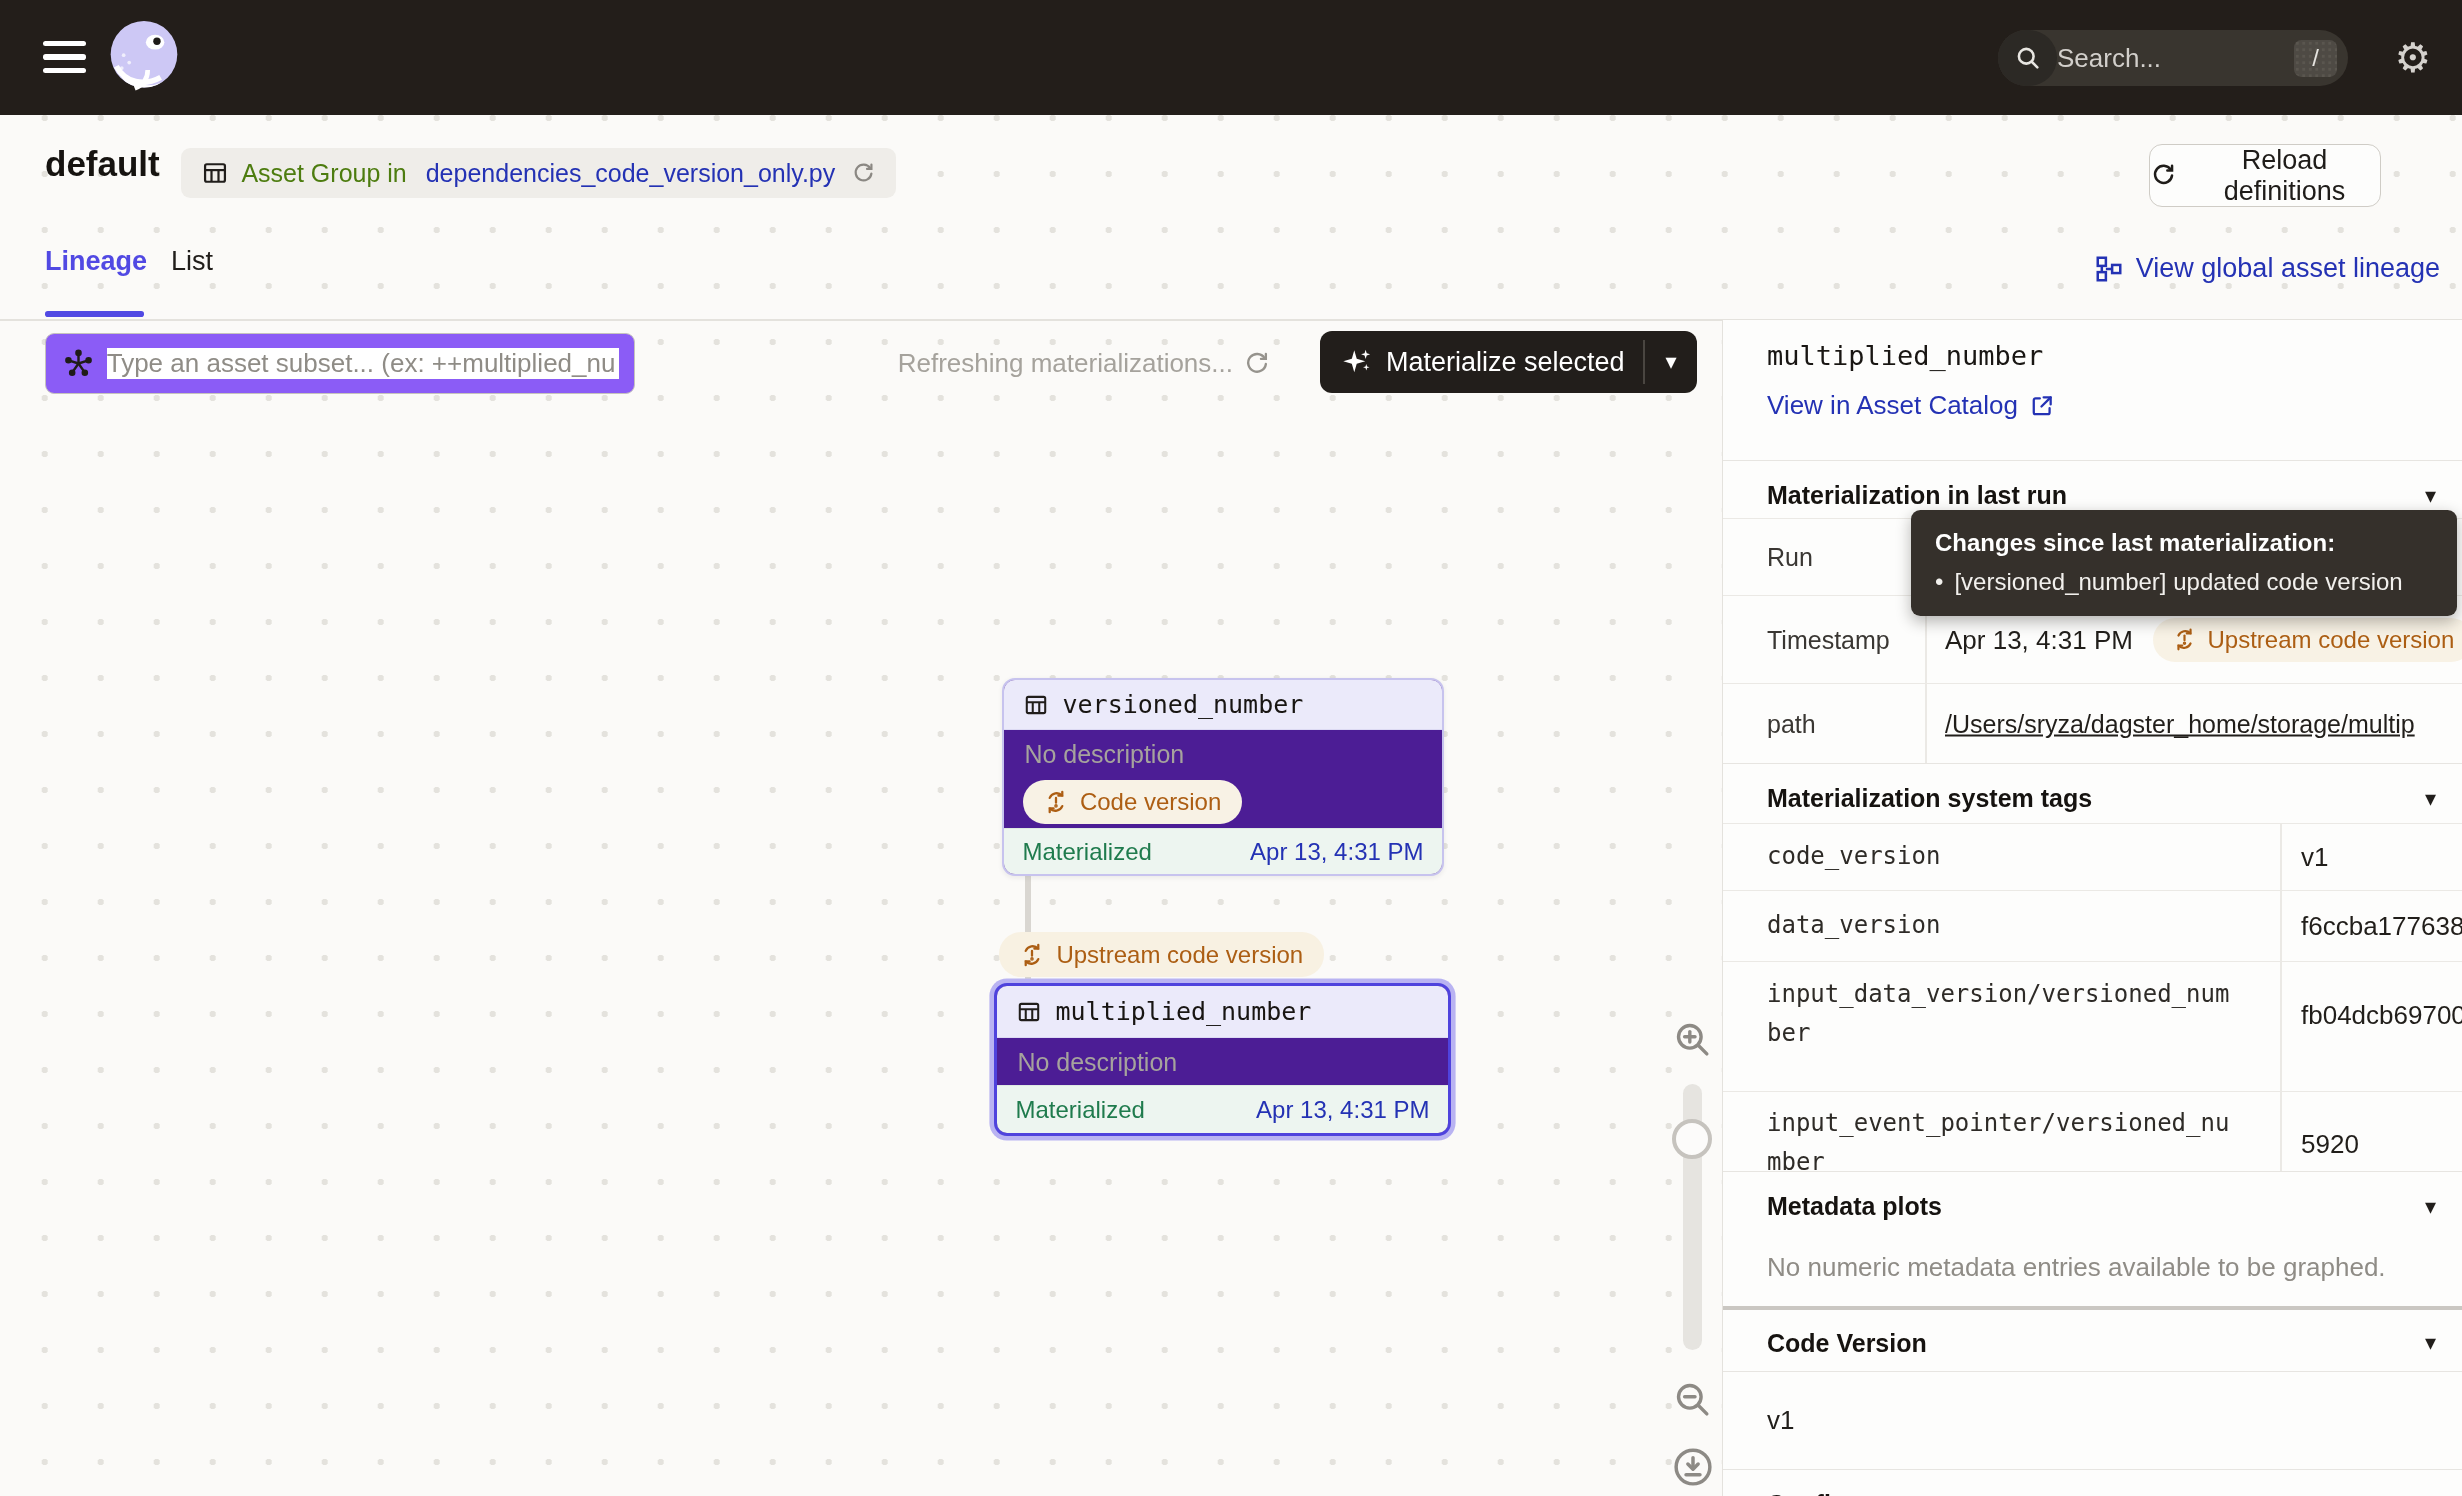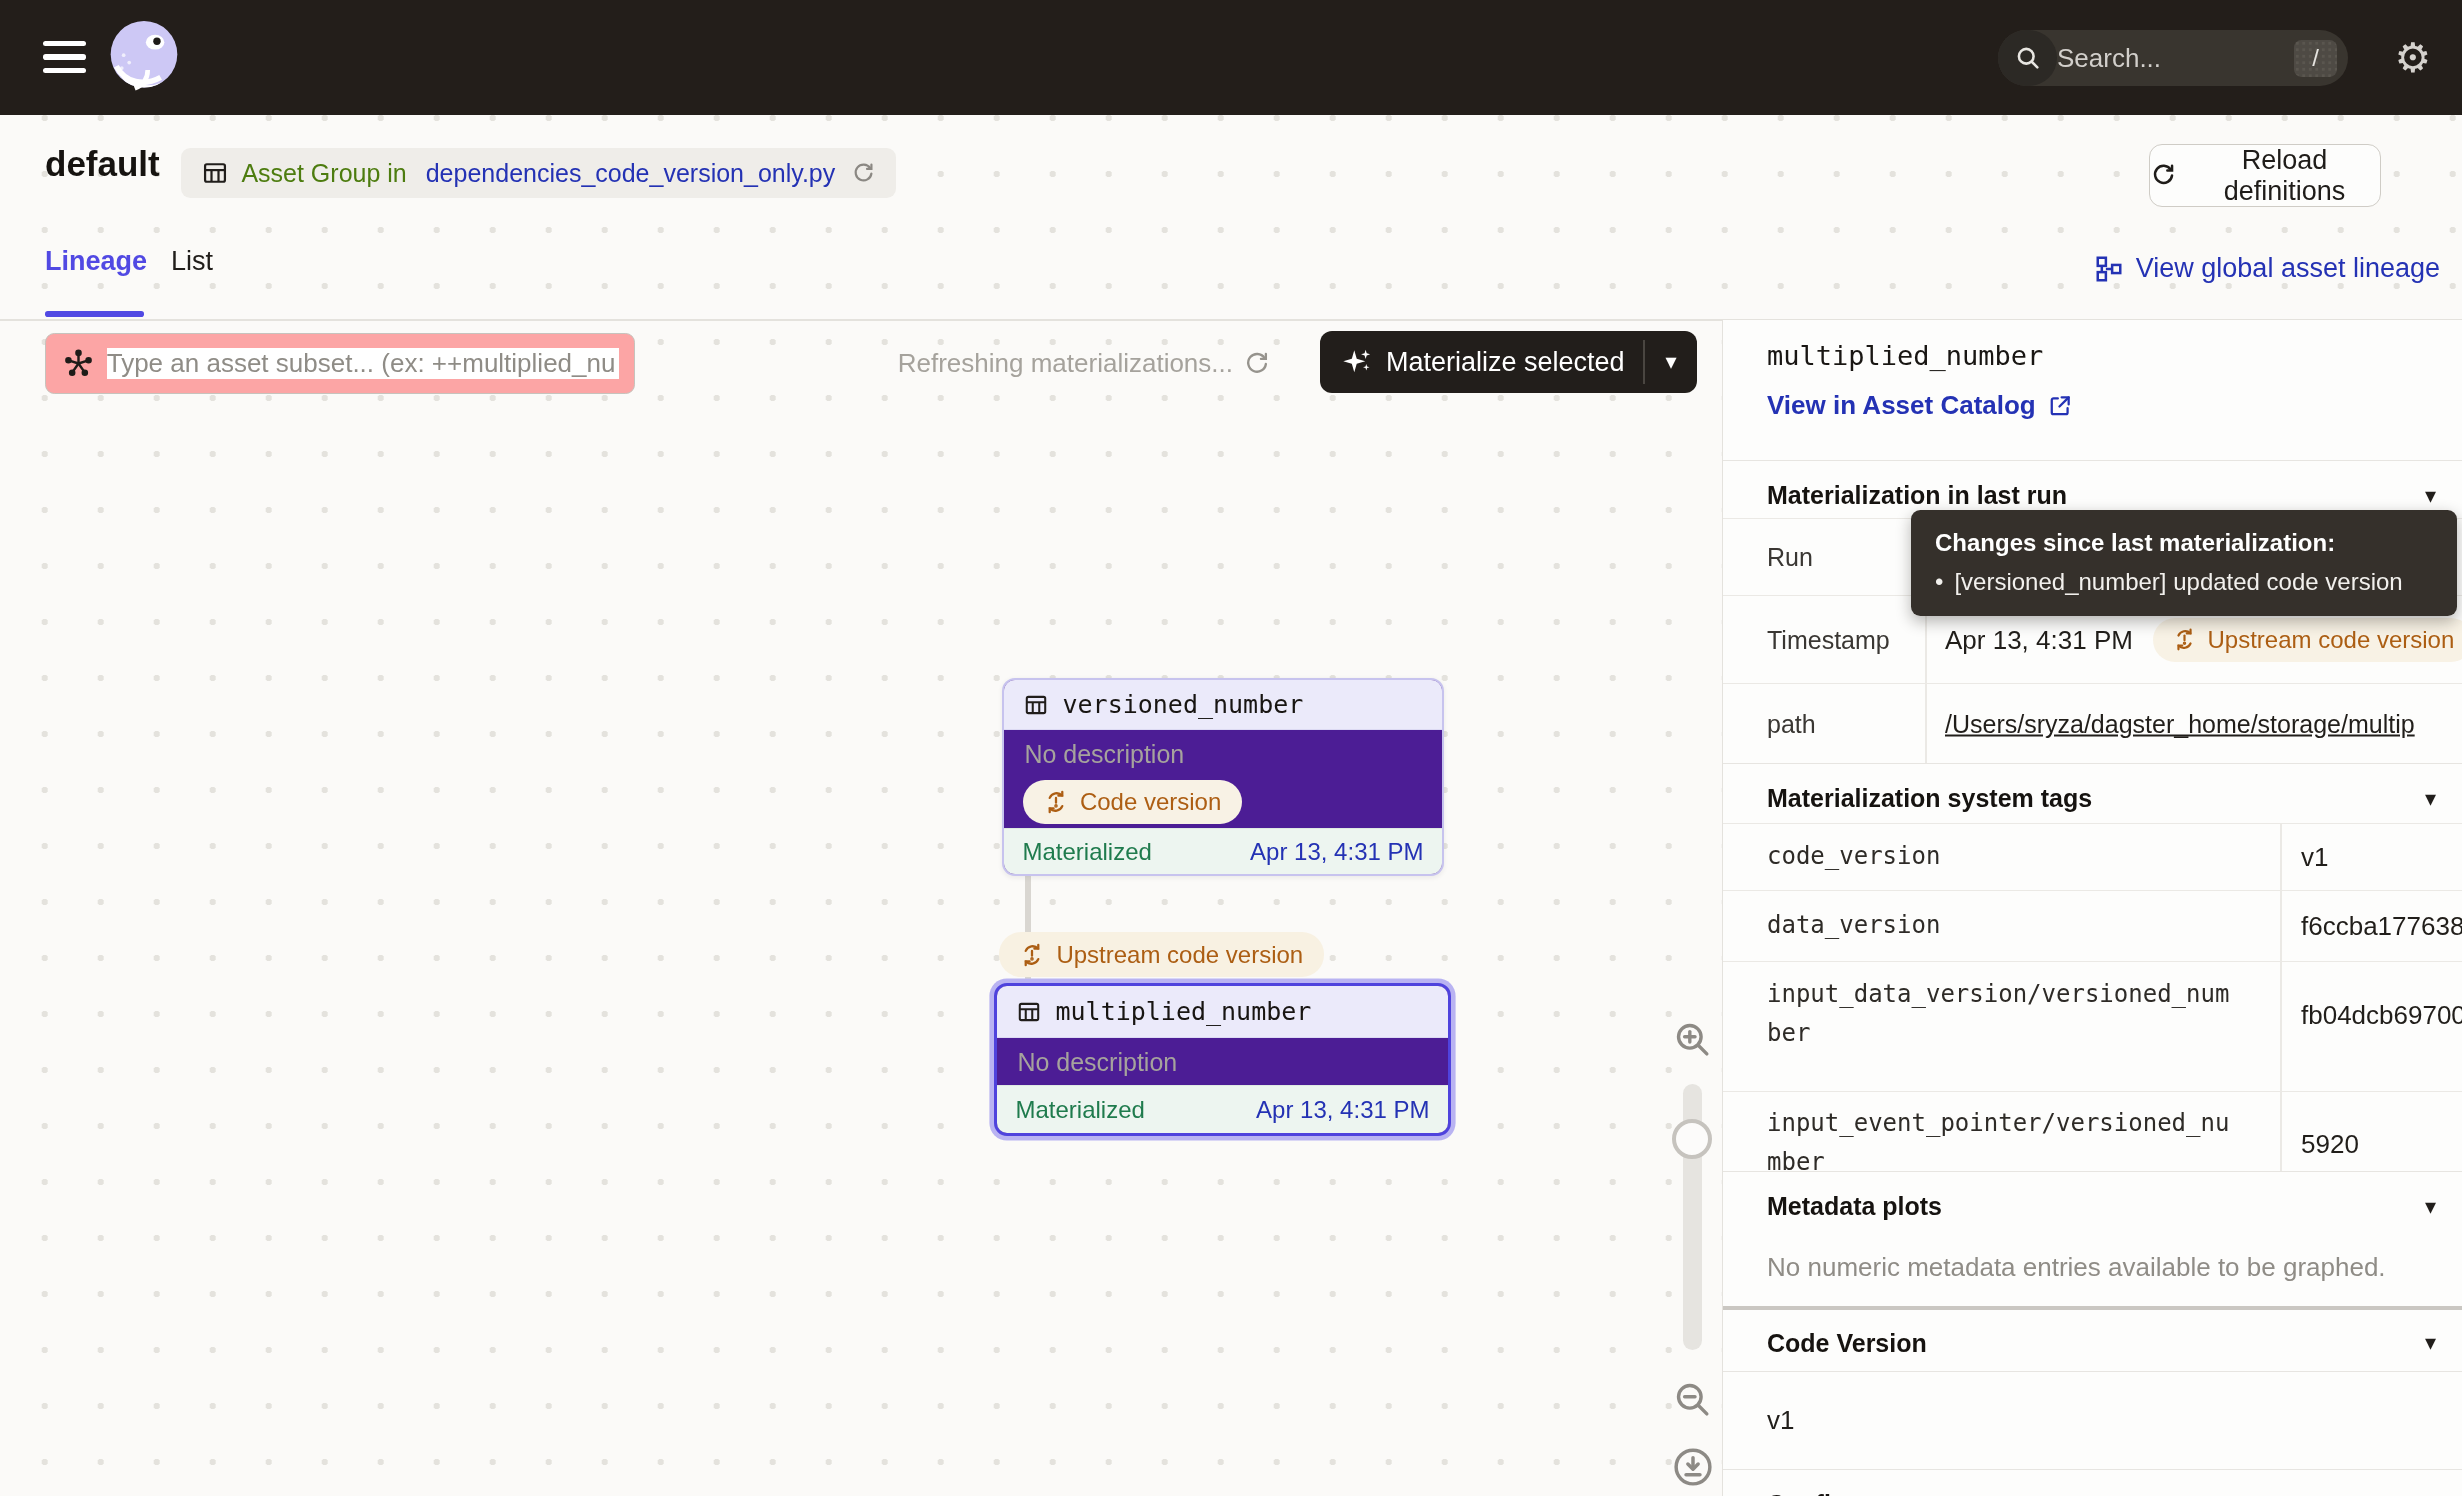--- a/index.html
+++ b/index.html
@@ -60,21 +60,21 @@
   .tab-lineage { left:45px; color:#5149E3; font-weight:600; }
   .tab-list { left:171px; color:#211E1B; font-weight:500; }
   .tab-underline { position:absolute; left:45px; top:311px; width:99px; height:5.6px;
     background:#5149E3; border-radius:2.8px; z-index:2; }
   .view-global { position:absolute; top:253px; right:22px; display:flex; align-items:center; gap:12px;
     color:#2432B4; font-size:27px; cursor:pointer; z-index:2; }
   .strip-border { position:absolute; left:0; top:319px; width:2462px; height:1.9px; background:#E4E2DD; z-index:1; }
 
   
   .subset-input { position:absolute; left:45px; top:333px; width:590px; height:61px; z-index:3;
-    background:#fca5a5; border:1.9px solid #C6C3BD; border-radius:9.3px;
+    background:#8b5cf6; border:1.9px solid #C6C3BD; border-radius:9.3px;
     display:flex; align-items:center; padding:0 15px 0 16.7px; gap:13px; }
   .subset-input input { flex:1; border:none; outline:none; font-size:26px; color:#211E1A;
     font-family:inherit; min-width:0; white-space:nowrap; overflow:hidden; }
   .subset-input input::placeholder { color:#8F8C86; opacity:1; }
   .refreshing { position:absolute; left:833px; top:333px; width:400px; height:61px; z-index:3;
     display:flex; align-items:center; justify-content:flex-end;
     font-size:26px; color:#A5A29C; }
   .refreshing-icon { position:absolute; left:1243px; top:350px; color:#96938D; cursor:pointer; z-index:3; }
   .materialize-btn { position:absolute; left:1320px; top:331px; width:377px; height:62px; z-index:3;
     background:#221E1B; border-radius:12px; display:flex; align-items:stretch; cursor:pointer; color:#fff; }
@@ -114,21 +114,21 @@
   .zoom-track { position:absolute; left:1683px; top:1084px; width:19.4px; height:266px;
     background:#E6E4E0; border-radius:10.2px; z-index:2; cursor:pointer; }
   .zoom-handle { position:absolute; left:1672px; top:1119px; width:40px; height:40px; border-radius:50%;
     background:#FCFBFA; border:4.6px solid #C6C3BE; z-index:3; cursor:grab; }
 
   
   .panel { position:absolute; left:1722px; top:320px; width:740px; height:1177px;
     background:#FDFDFC; border-left:1.9px solid #E4E2DD; z-index:5; overflow:hidden; }
   .panel-title { position:absolute; left:44px; top:20.4px; font-size:27px; color:#191613; }
   .catalog-link { position:absolute; left:44px; top:70px; display:flex; align-items:center; gap:11px;
-    color:#2432B4; font-size:26px; cursor:pointer;font-weight:bold; }
+    color:#2432B4; font-size:26px; cursor:pointer; }
   .sec-h { position:absolute; left:0; width:100%; height:58px; border-top:1.9px solid #E7E5E1;
     display:flex; align-items:center; padding:12px 26px 0 44px; cursor:pointer; }
   .sec-h .sec-label { font-size:25px; font-weight:700; color:#161310; }
   .sec-h .caret-glyph { margin-left:auto; font-size:22px; color:#211E1B; }
   .p-row { position:absolute; left:0; width:100%; border-top:1.9px solid #EBE9E5; }
   .row-label { position:absolute; left:44px; top:50%; transform:translateY(-50%);
     font-size:25px; color:#3A3733; }
   .vdiv { position:absolute; width:1.9px; background:#EBE9E5; }
   .ts-value { position:absolute; left:222px; top:50%; transform:translateY(-50%);
     font-size:26px; color:#211E1A; }

